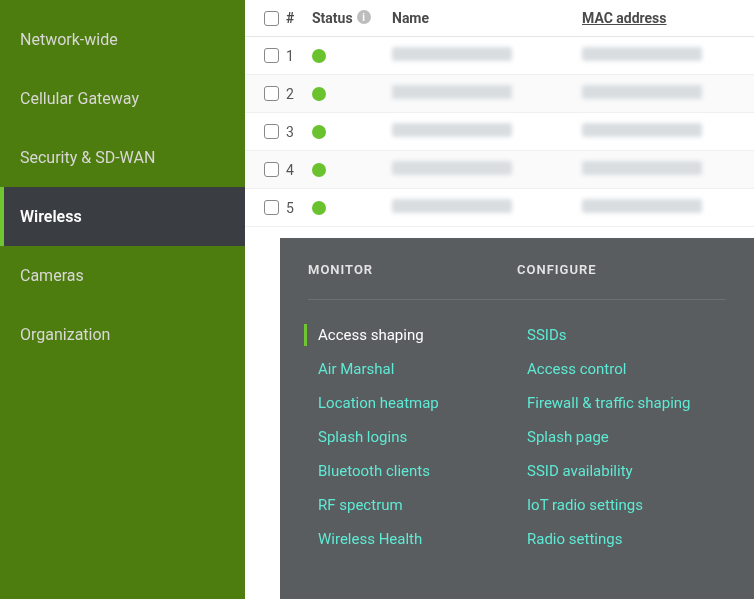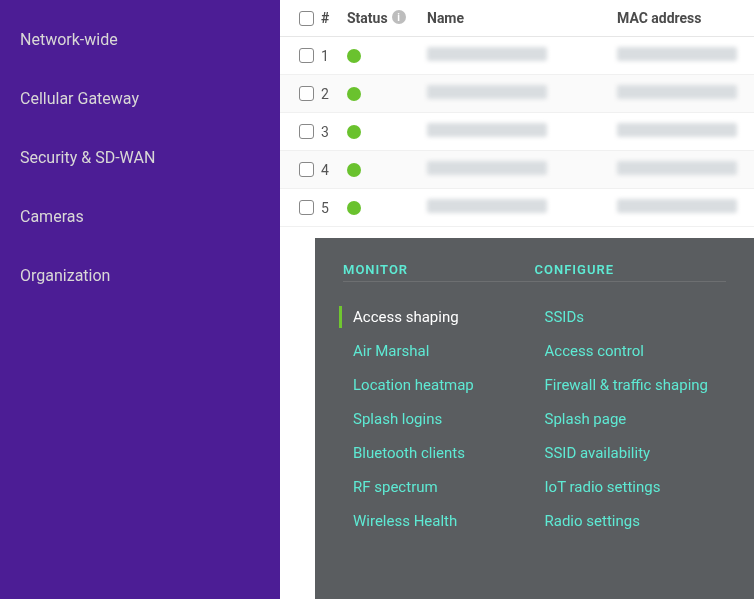--- a/index.html
+++ b/index.html
@@ -1,54 +1,55 @@
 <!DOCTYPE html>
 <html><head>
 <meta charset="utf-8">
 <style>
   * { box-sizing: border-box; margin: 0; padding: 0; }
   html, body { width: 754px; height: 599px; overflow: hidden; font-family: -apple-system, BlinkMacSystemFont, "Segoe UI", Roboto, sans-serif; background:#fff; }
   .app { display:flex; width:100%; height:100%; }
-  .sidebar { width:280px; background:#4c1d95; color:#d9d8d6; display:flex; flex-direction:column; padding-top:10px; }
+  .sidebar { width:245px; background:#4d7c0f; color:#d9d8d6; display:flex; flex-direction:column; padding-top:10px; }
   .side-item { padding:20px 20px; font-size:16px; color:#d9d8d6; cursor:pointer; position:relative; }
   .side-item.active { background:#3a3d41; color:#fff; font-weight:600; }
   .side-item.active::before { content:""; position:absolute; left:0; top:0; bottom:0; width:4px; background:#70c630; }
   .content { flex:1; position:relative; background:#fff; }
   
   .table { width:100%; }
   .th-row, .tr { display:flex; align-items:center; padding:10px 15px; }
   .th-row { border-bottom:1px solid #e6e6e6; font-weight:700; color:#4b4b4b; font-size:14px; }
   .tr { border-bottom:1px solid #f0f0f0; font-size:14px; color:#555; }
   .tr:nth-child(even){ background:#fafafa; }
   .col-cb { width:22px; display:flex; justify-content:center; }
   .col-num { width:30px; text-align:left; padding-left:4px; }
   .col-status { width:80px; display:flex; }
   .col-name { flex:0 0 190px; }
-  .col-mac { flex:1; }
+  .col-mac { flex:1;text-decoration:underline; }
   .cb { width:15px; height:15px; border:1.5px solid #888; border-radius:3px; background:#fff; display:inline-block; }
   .dot { width:14px; height:14px; border-radius:50%; background:#6ac22e; display:inline-block; }
   .info-icon { display:inline-flex; width:14px; height:14px; border-radius:50%; background:#bdbdbd; color:#fff; font-size:10px; font-weight:700; align-items:center; justify-content:center; margin-left:4px; }
   .blur { display:inline-block; height:14px; background:#d9dde0; border-radius:2px; filter:blur(2px); }
   
   .flyout { position:absolute; left:35px; right:0; top:238px; bottom:0; background:#5a5d60; color:#d9d8d6; padding:24px 28px 10px; }
   .fly-cols { display:flex; gap:0; }
   .fly-col { flex:1; }
-  .fly-head { font-size:13px; letter-spacing:1px; color:#5eead4; font-weight:600; padding-bottom:4px; border-bottom:1px solid #6d6f71; margin-bottom:18px; }
+  .fly-head { font-size:13px; letter-spacing:1px; color:#e5e5e5; font-weight:600; padding-bottom:22px; border-bottom:1px solid #6d6f71; margin-bottom:18px; }
   .fly-item { font-size:15px; color:#5eead4; padding:8px 0 8px 10px; cursor:pointer; position:relative; }
   .fly-item.active { color:#fff; }
   .fly-item.active::before { content:""; position:absolute; left:-4px; top:6px; bottom:6px; width:3px; background:#70c630; }
 </style>
 </head>
 <body>
 
 <div class="app">
   <div class="sidebar" id="sidebar">
       <div class="side-item">Network-wide</div>
       <div class="side-item">Cellular Gateway</div>
       <div class="side-item">Security &amp; SD-WAN</div>
+      <div class="side-item active">Wireless</div>
       <div class="side-item">Cameras</div>
       <div class="side-item">Organization</div>
     </div>
   <div class="content">
     <div class="table">
       <div class="th-row">
         <span class="col-cb">
             <span class="cb"></span>
           </span>
         <span class="col-num">#</span>

